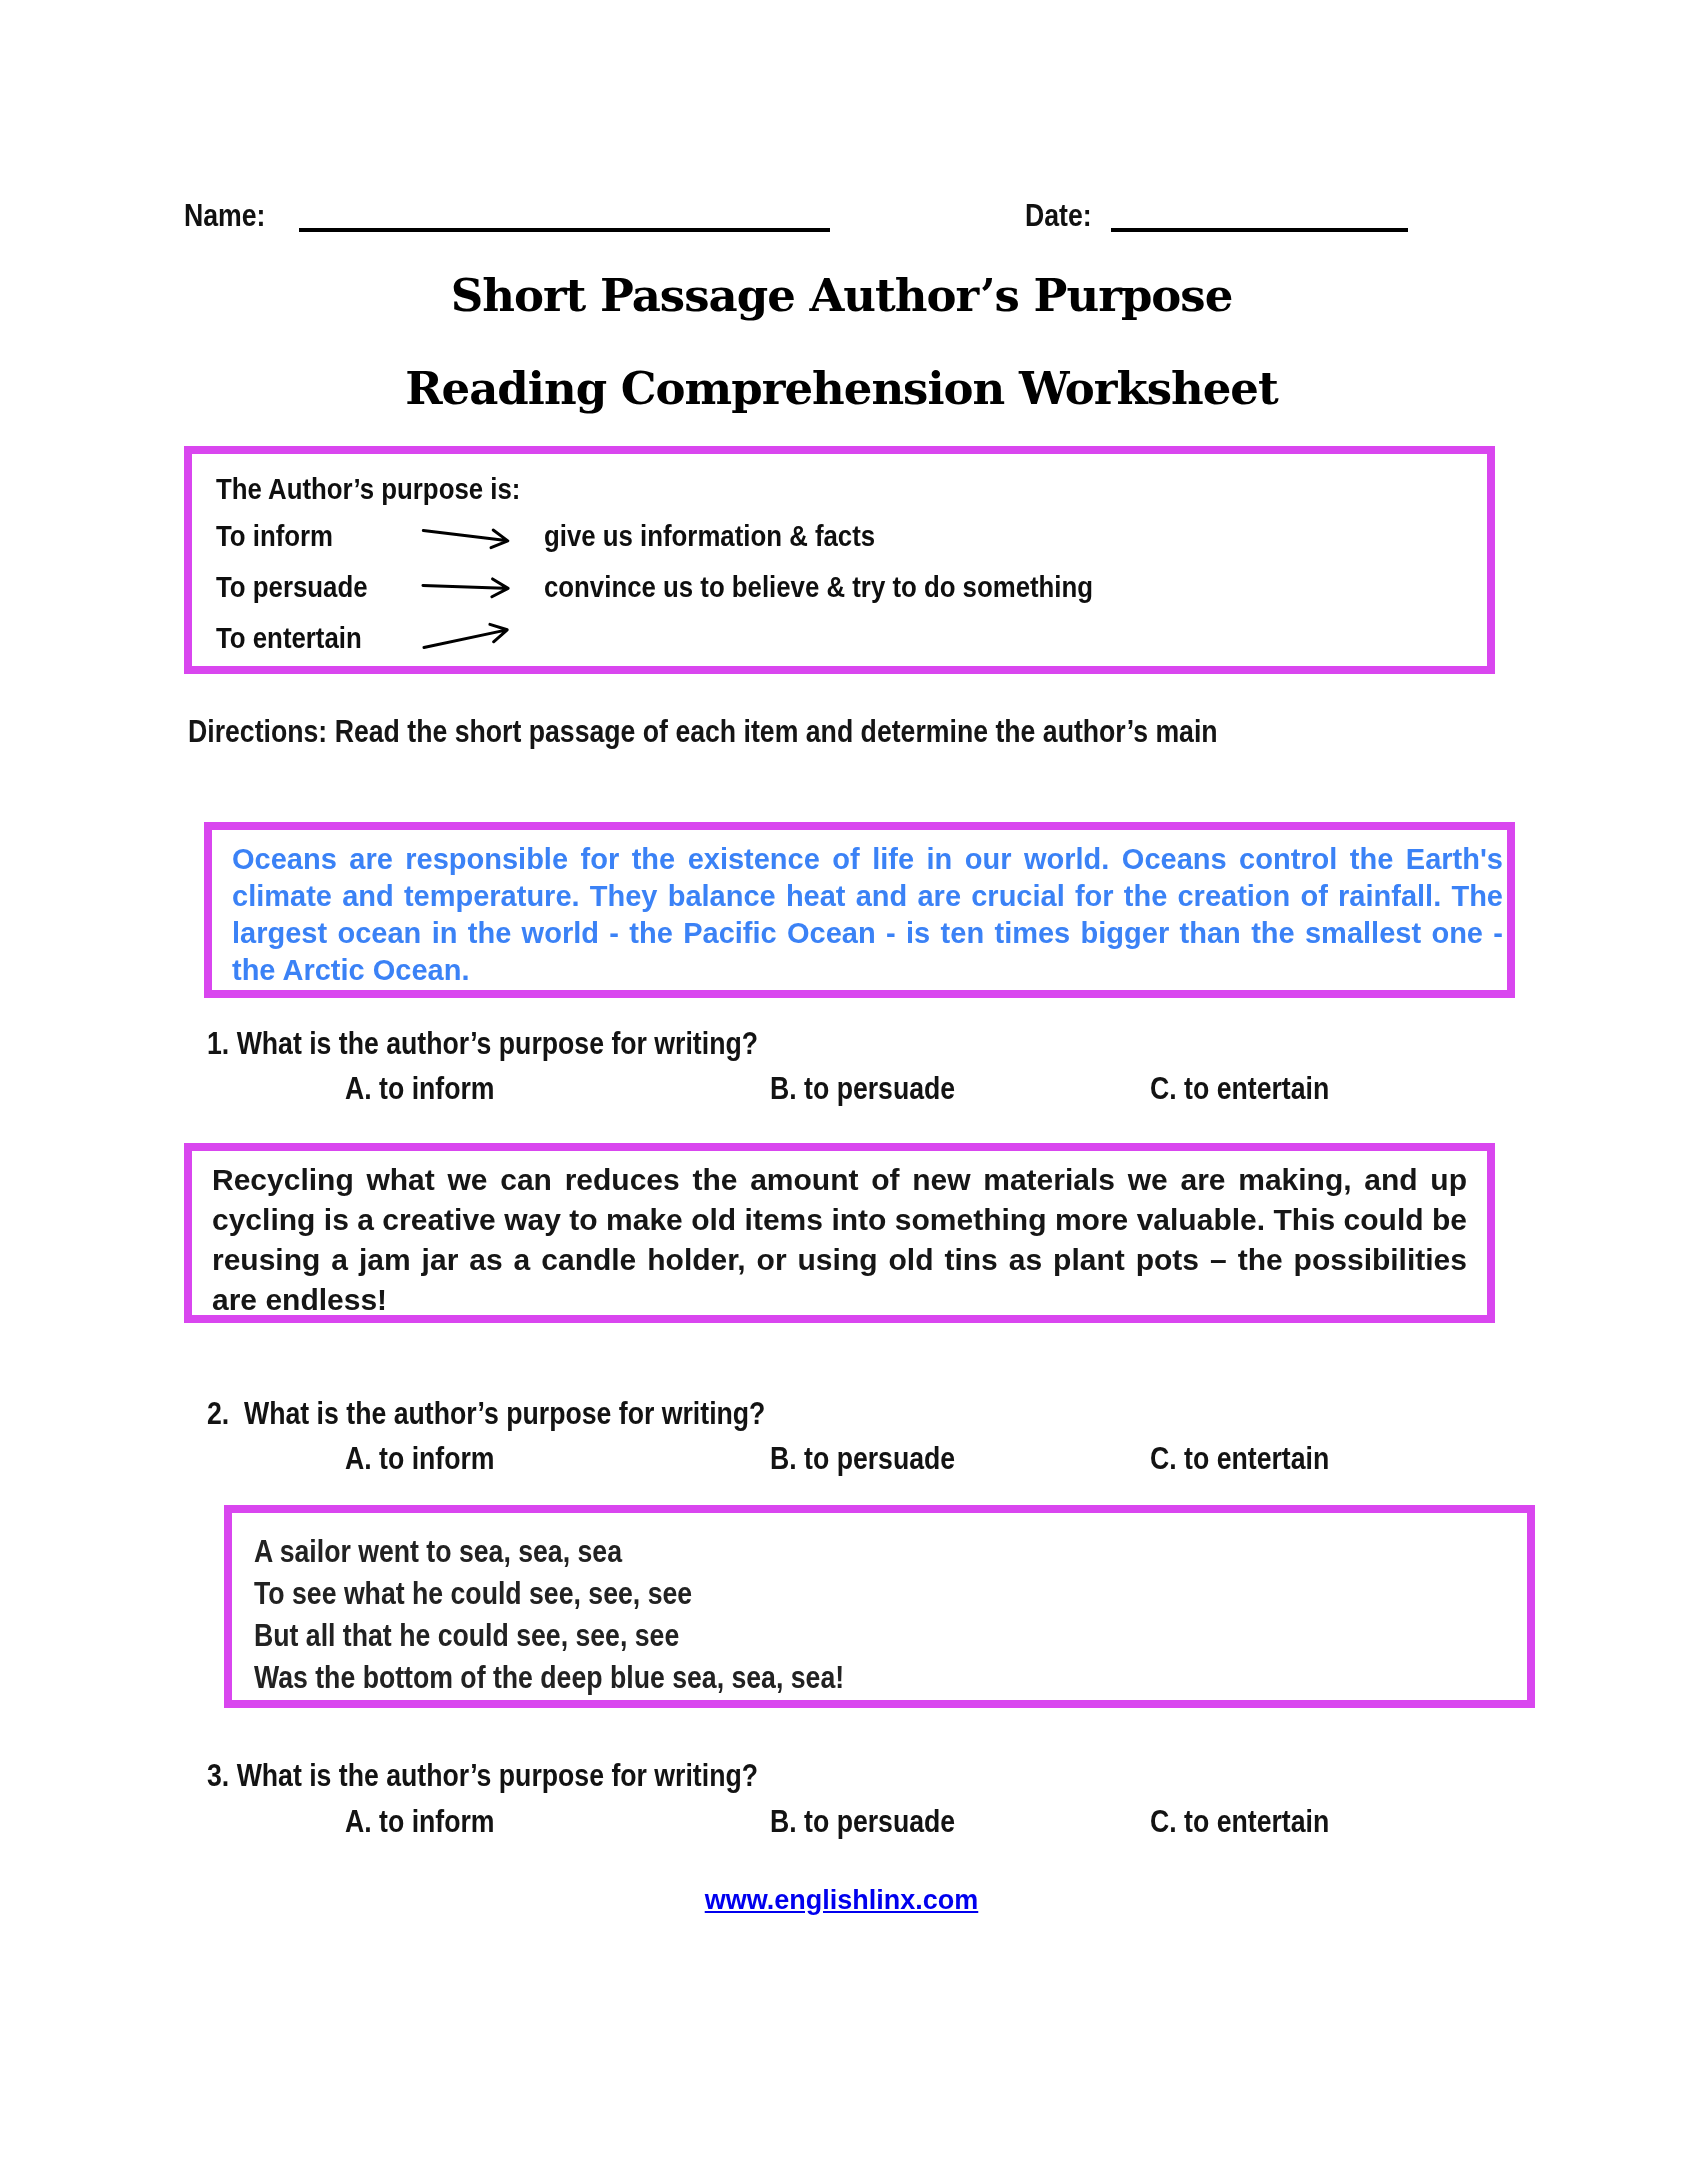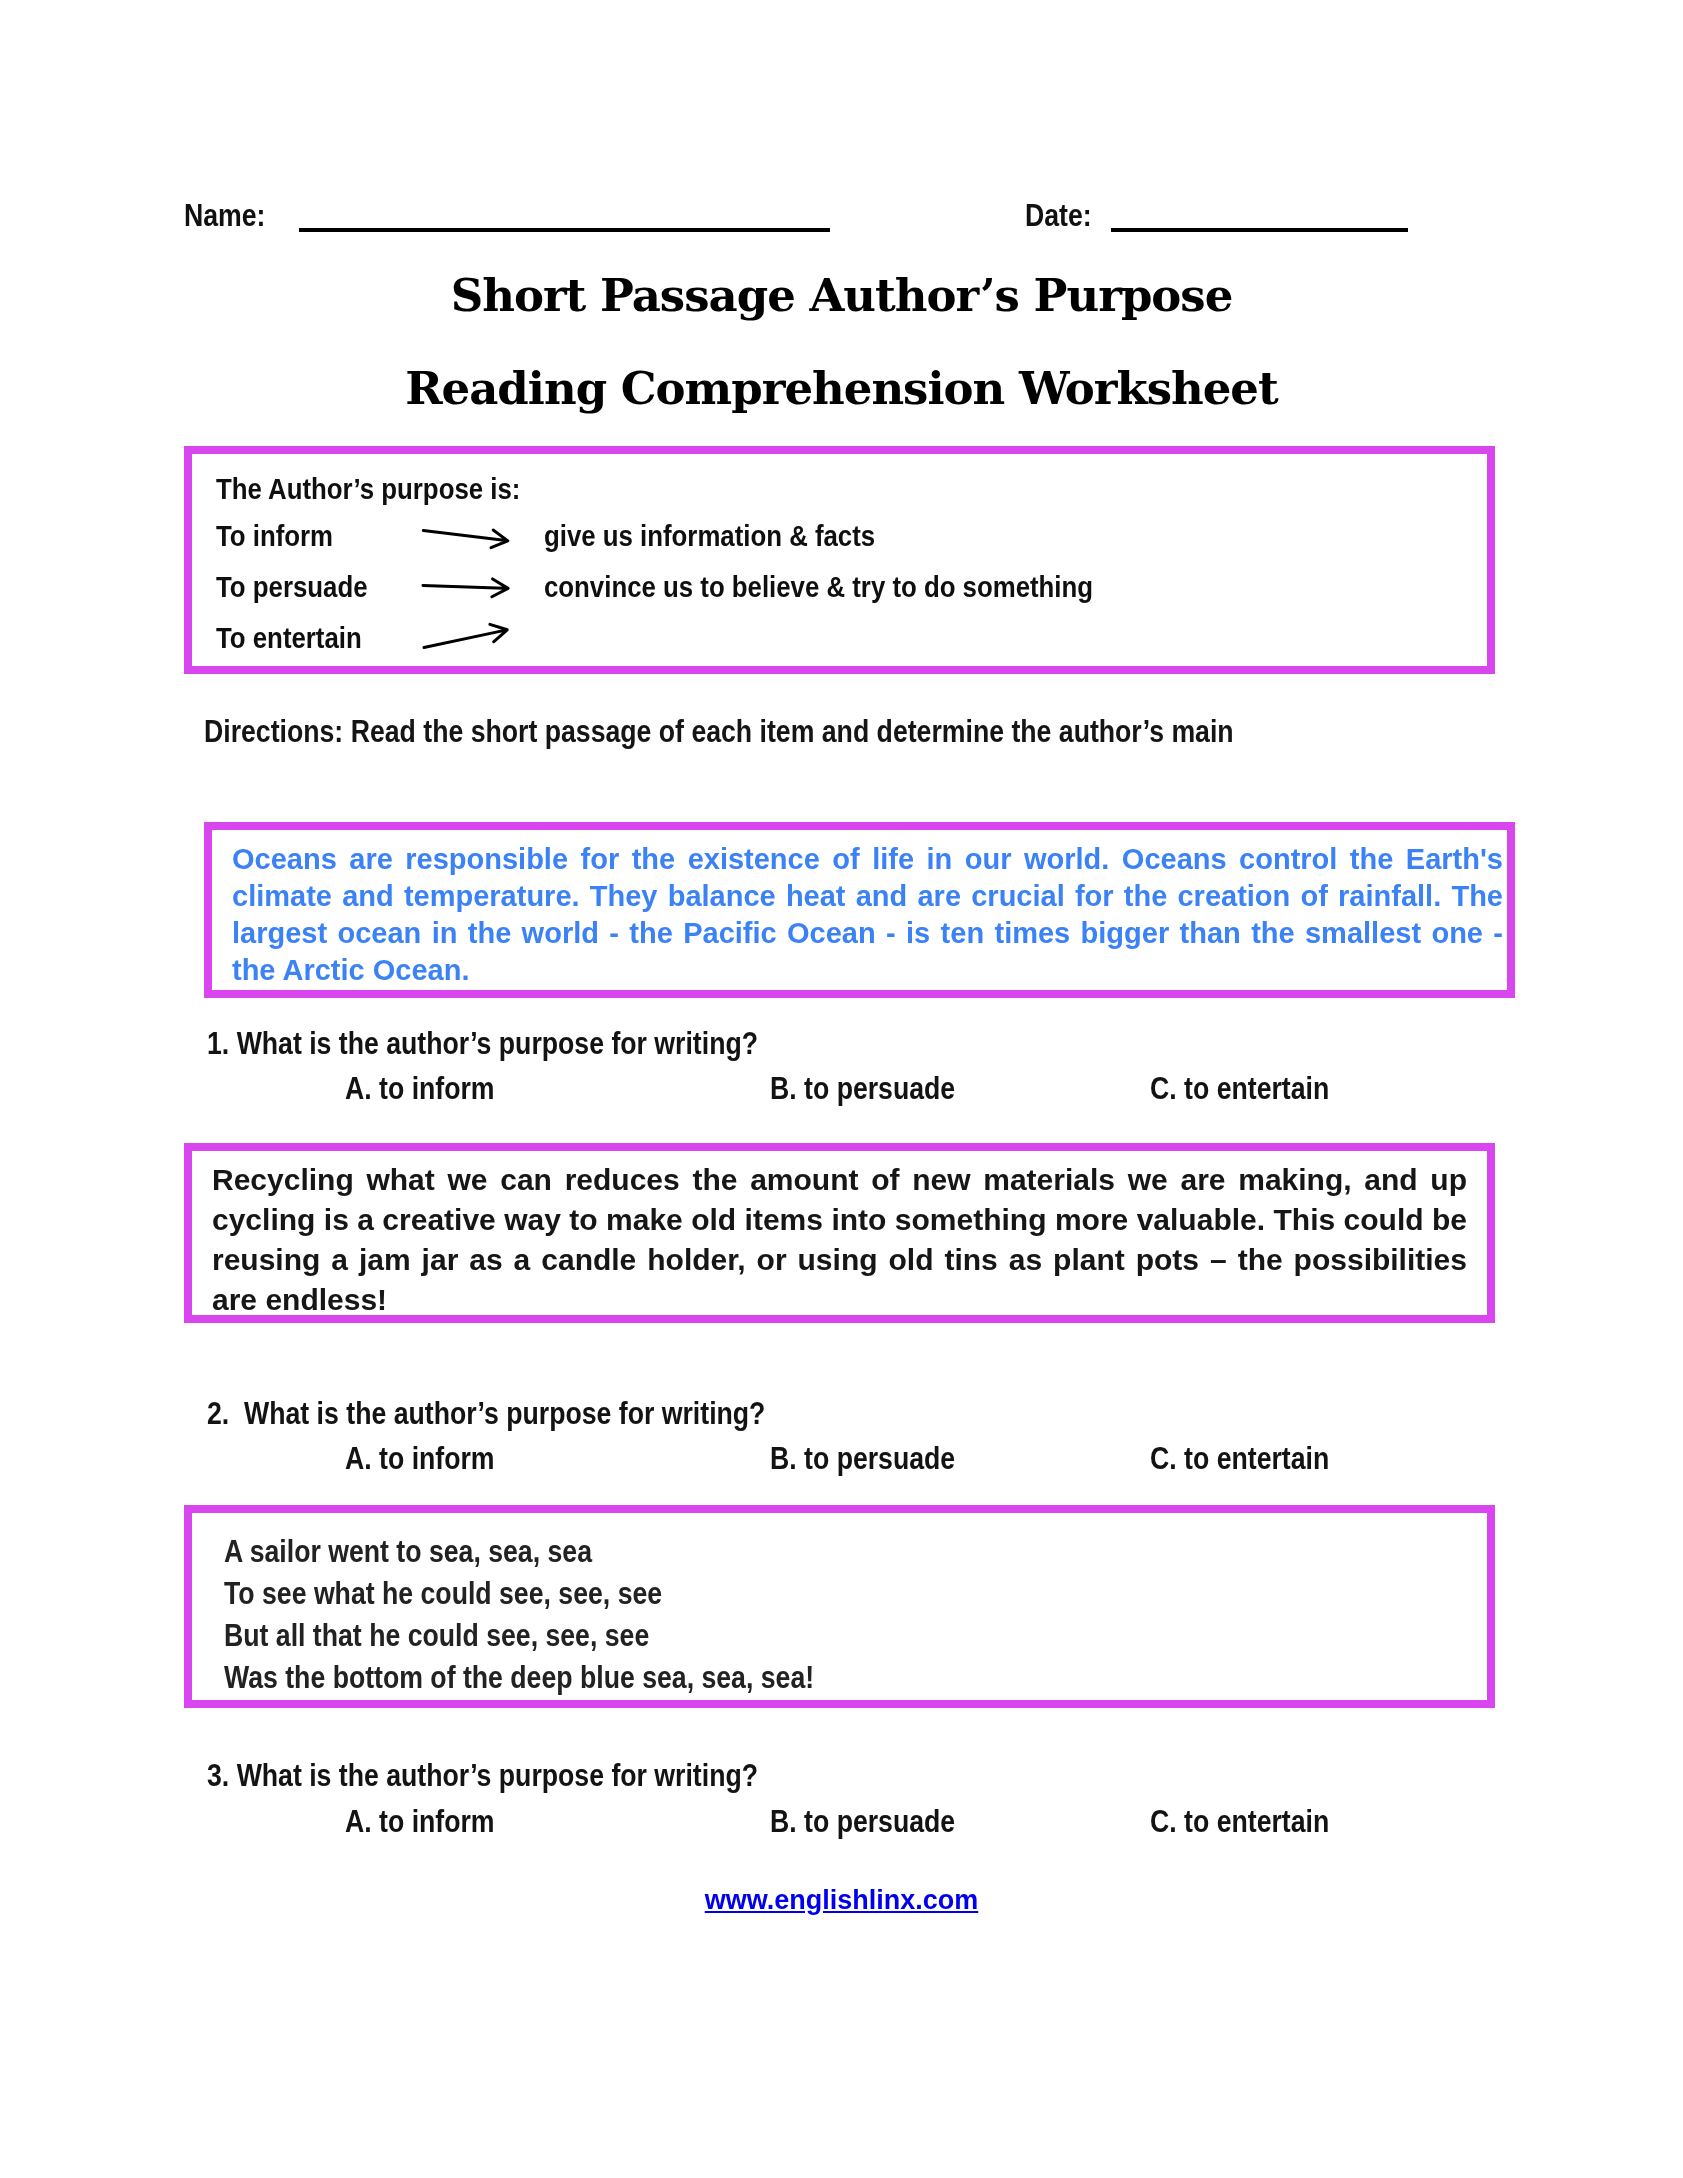--- a/index.html
+++ b/index.html
@@ -31,29 +31,29 @@
   .purpose-heading{font-size:30px;line-height:42px;color:#0f0f0f;}
   .prow{display:flex;align-items:center;height:51px;}
   .plabel{font-size:30px;color:#0f0f0f;flex:none;width:203px;}
   .arrow{flex:none;margin:0 26px 0 0;}
   .a1{transform:rotate(7deg);}
   .a2{transform:rotate(2deg);}
   .a3{transform:rotate(-12deg);}
   .pdef{font-size:30px;color:#0f0f0f;}
 
   
-  .directions{position:absolute;left:204px;top:711px;font-size:31px;line-height:41px;color:#151515;text-align:center;}
+  .directions{position:absolute;left:188px;top:711px;font-size:31px;line-height:41px;color:#151515;text-align:center;}
 
   
   .passage-box-1{top:822px;height:176px;padding:11px 4px 0 20px;
     font-size:29px;line-height:37px;text-align:justify;color:#3b82f6;margin-left:20px;}
   .passage-box-2{top:1143px;height:180px;padding:9px 20px 0 20px;
     font-size:30px;line-height:40px;text-align:justify;color:#161616;}
-  .passage-box-3{top:1505px;height:203px;padding:18px 20px 0 32px;
-    font-size:31px;color:#222;}
+  .passage-box-3{top:1505px;height:203px;padding:18px 20px 0 22px;
+    font-size:31px;color:#222;margin-left:40px;}
   .poemline{line-height:42px;}
 
   
   .question{position:absolute;left:207px;font-size:31px;color:#131313;}
   .q1{top:1026px;}
   .q2{top:1396px;}
   .q3{top:1758px;}
   .options{position:absolute;left:0;width:1683px;height:40px;font-size:31px;color:#131313;}
   .o1{top:1071px;}
   .o2{top:1441px;}

